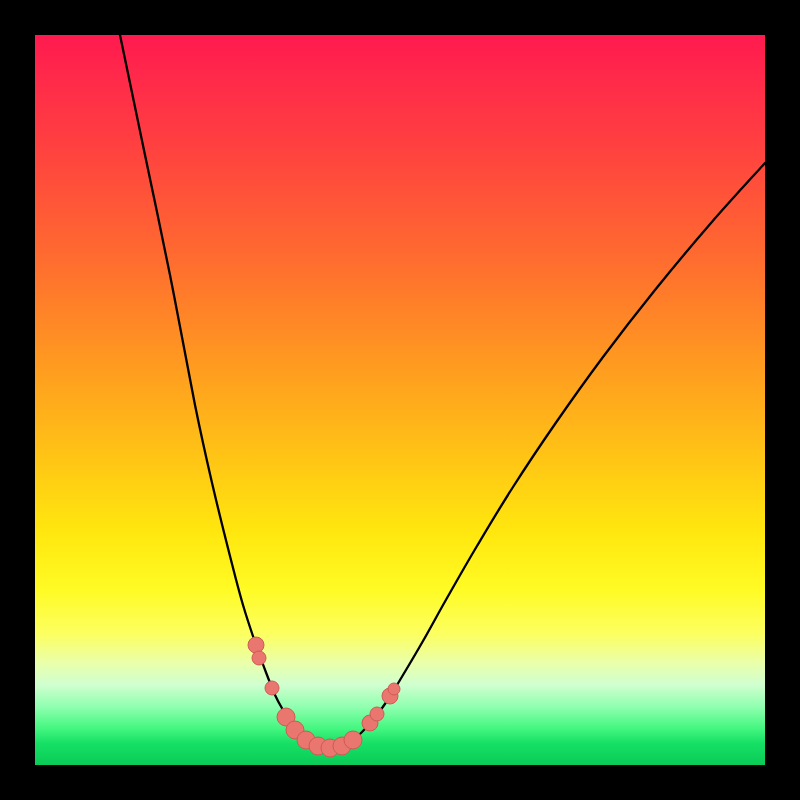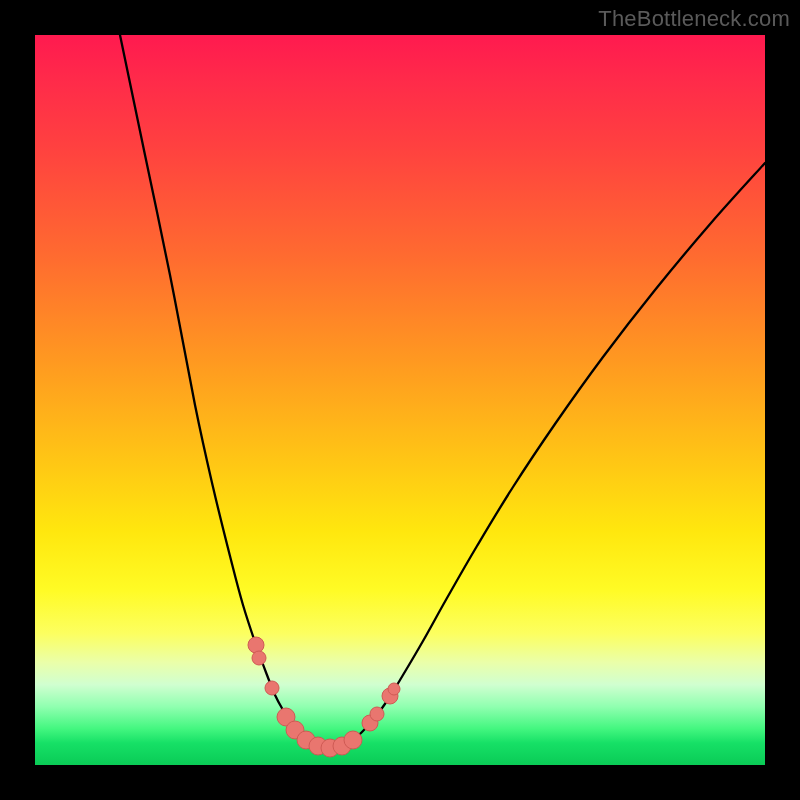--- a/index.html
+++ b/index.html
@@ -90,14 +90,13 @@
           <circle cx="295" cy="713" r="9" fill="#e9766f" stroke="#cf5a54" stroke-width="1"></circle>
           <circle cx="307" cy="711" r="9" fill="#e9766f" stroke="#cf5a54" stroke-width="1"></circle>
           <circle cx="318" cy="705" r="9" fill="#e9766f" stroke="#cf5a54" stroke-width="1"></circle>
           <circle cx="335" cy="688" r="8" fill="#e9766f" stroke="#cf5a54" stroke-width="1"></circle>
           <circle cx="342" cy="679" r="7" fill="#e9766f" stroke="#cf5a54" stroke-width="1"></circle>
           <circle cx="355" cy="661" r="8" fill="#e9766f" stroke="#cf5a54" stroke-width="1"></circle>
           <circle cx="359" cy="654" r="6" fill="#e9766f" stroke="#cf5a54" stroke-width="1"></circle>
         </g>
     </svg>
   </div>
-  <div class="watermark">TheBottleneck.com</div>
 </div>
 
 </body></html>

